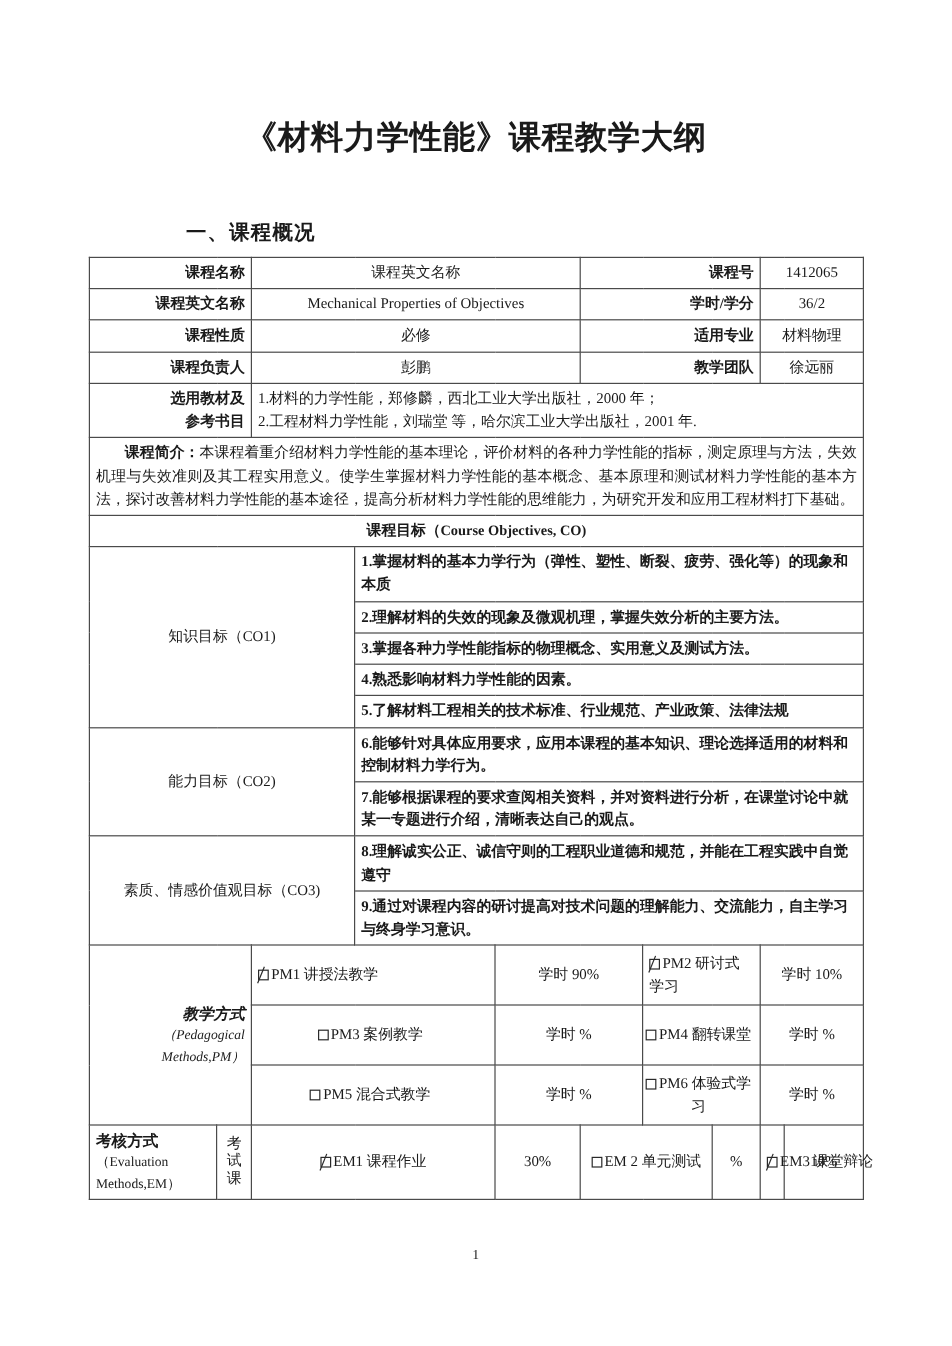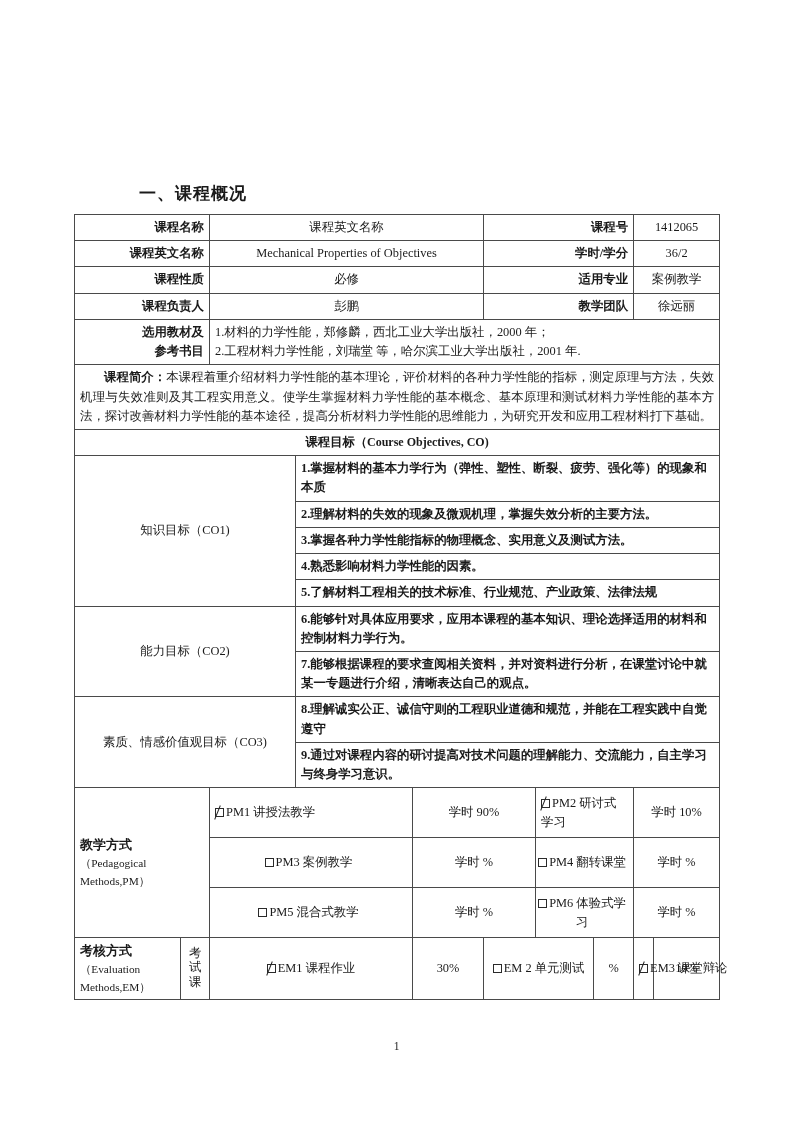--- a/index.html
+++ b/index.html
@@ -27,21 +27,21 @@
     left: 0; top: 96px;
     width: 793px;
     text-align: center;
     font-size: 27px;
     font-weight: bold;
     letter-spacing: 0.5px;
     font-family: "Liberation Serif", "DejaVu Serif", serif;
   }
   .section-heading {
     position: absolute;
-    left: 139px;
+    left: 155px;
     top: 182px;
     font-size: 17px;
     font-weight: bold;
     letter-spacing: 1px;
   }
   table.main {
     position: absolute;
     left: 74px;
     top: 214px;
     width: 645px;
@@ -97,23 +97,24 @@
     vertical-align: middle;
   }
   .co-item {
     text-align: left;
     padding: 2px 6px 2px 7px;
     font-size: 12.5px;
     line-height: 1.6;
     font-weight: bold;
   }
   .pm-label {
-    text-align: left;
+    text-align: right;
     vertical-align: middle;
     line-height: 1.4;
+    font-style: italic;
   }
   .pm-label .zh {
     font-weight: bold;
     font-size: 13px;
     display: block;
   }
   .pm-label .en {
     font-size: 11.3px;
     display: block;
   }
@@ -187,20 +188,21 @@
     width: 793px;
     text-align: center;
     font-size: 11.5px;
   }
 </style>
 </head>
 <body>
 
 <div class="page">
 
+  <div class="doc-title">《材料力学性能》课程教学大纲</div>
 
   <div class="section-heading">一、课程概况</div>
 
   <table class="main">
     <colgroup>
       <col style="width:106px">
       <col style="width:29px">
       <col style="width:86px">
       <col style="width:117px">
       <col style="width:71px">
@@ -223,21 +225,21 @@
       <td class="c-label" colspan="2">课程英文名称</td>
       <td class="c-en" colspan="3">Mechanical Properties of Objectives</td>
       <td class="c-label" colspan="3">学时/学分</td>
       <td class="c-val" colspan="2">36/2</td>
     </tr>
 
     <tr>
       <td class="c-label" colspan="2">课程性质</td>
       <td class="c-val" colspan="3">必修</td>
       <td class="c-label" colspan="3">适用专业</td>
-      <td class="c-val" colspan="2">案例教学</td>
+      <td class="c-val" colspan="2">材料物理</td>
     </tr>
 
     <tr>
       <td class="c-label" colspan="2">课程负责人</td>
       <td class="c-val" colspan="3">彭鹏</td>
       <td class="c-label" colspan="3">教学团队</td>
       <td class="c-val" colspan="2">徐远丽</td>
     </tr>
 
     <tr>

